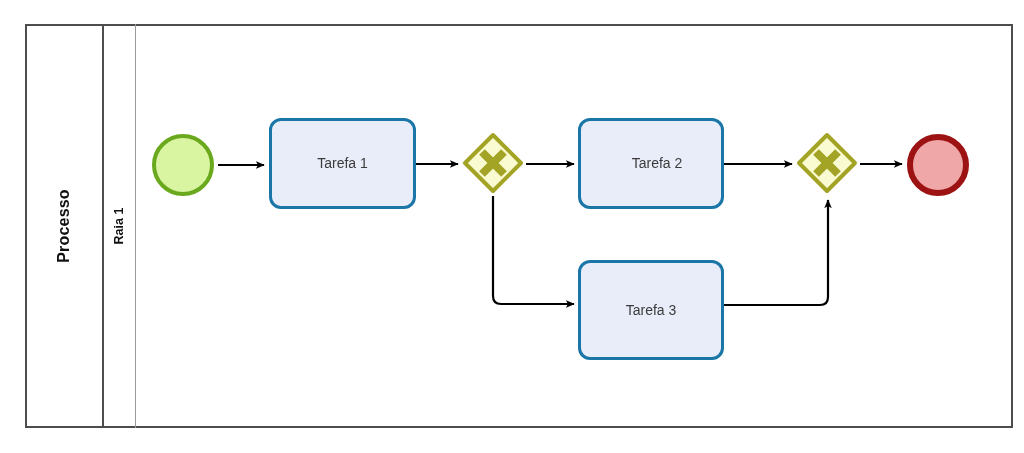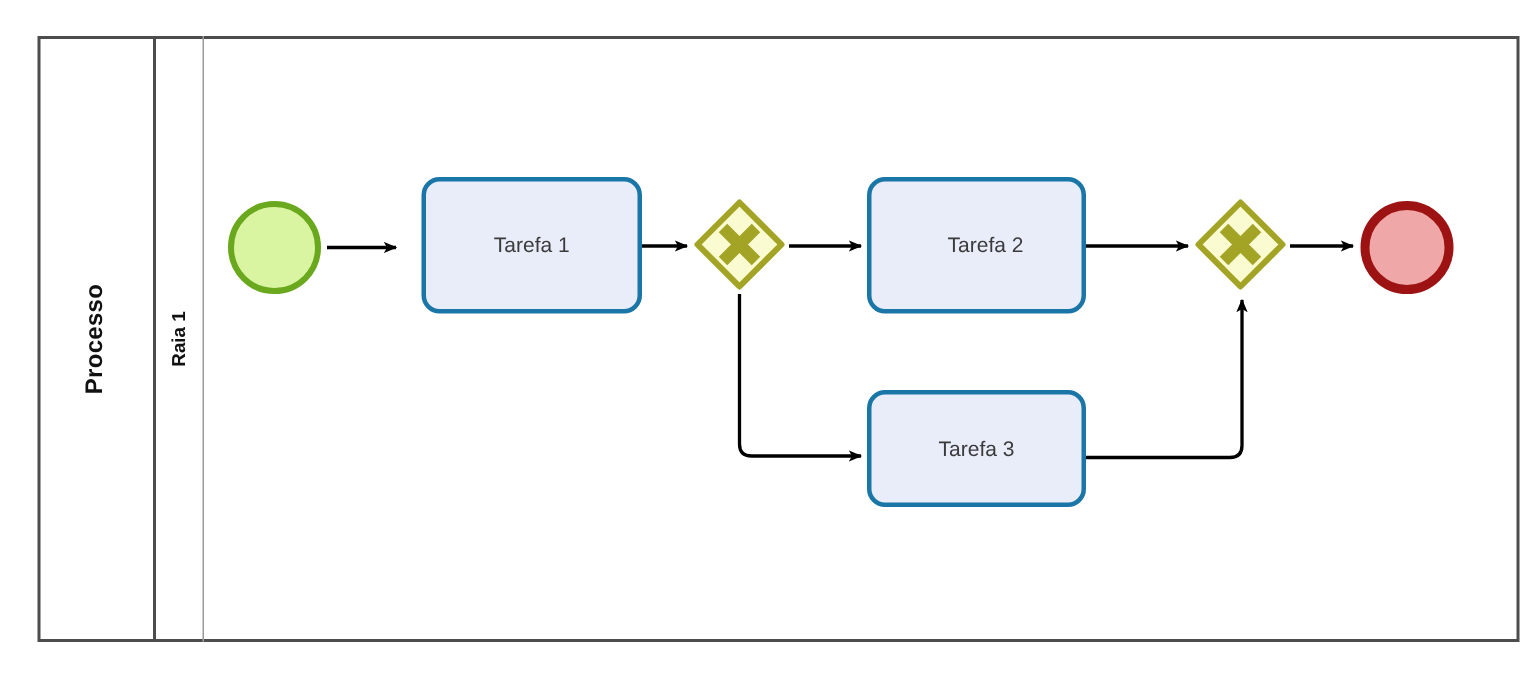--- a/index.html
+++ b/index.html
@@ -112,23 +112,23 @@
     display: flex;
     align-items: center;
     justify-content: center;
   }
   .task-label {
     font-size: 14px;
     color: #3b3b3b;
     text-align: center;
     line-height: 1.2;
   }
-  #task-1 { left: 281px; top: 118px; width: 147px; height: 91px; }
+  #task-1 { left: 269px; top: 118px; width: 147px; height: 91px; }
   #task-2 { left: 578px; top: 118px; width: 146px; height: 91px; padding-left: 12px; }
-  #task-3 { left: 578px; top: 260px; width: 146px; height: 78px; }
+  #task-3 { left: 578px; top: 260px; width: 146px; height: 100px; }
 
   
   .gateway {
     position: absolute;
     width: 62px;
     height: 62px;
   }
   #gateway-1 { left: 462px; top: 132px; }
   #gateway-2 { left: 796px; top: 132px; }
 

